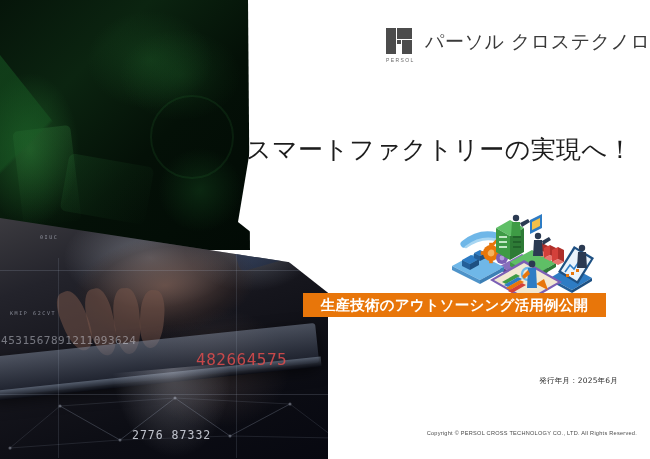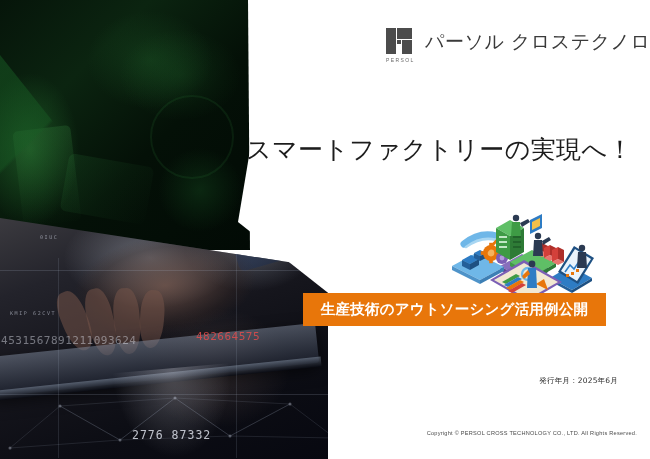--- a/index.html
+++ b/index.html
@@ -144,21 +144,21 @@
   .main-title div{white-space:nowrap;}
 
   
   .illustration{
     position:absolute;left:444px;top:206px;width:152px;height:92px;
   }
   .illustration svg{display:block;width:152px;height:92px;}
 
   
   .orange-banner{
-    position:absolute;left:303px;top:293px;width:303px;height:33px;
+    position:absolute;left:303px;top:293px;width:303px;height:24px;
     background:#E8760A;
     display:flex;align-items:center;justify-content:center;
   }
   .orange-banner span{
     font-family:"DejaVu Sans","Liberation Sans",sans-serif;
     font-size:14.5px;font-weight:bold;color:#ffffff;letter-spacing:.2px;
     white-space:nowrap;
   }
 
   
@@ -218,21 +218,21 @@
             <circle cx="175" cy="20" r="1.5"></circle>
           <circle cx="230" cy="58" r="1.5"></circle>
             <circle cx="290" cy="26" r="1.5"></circle>
           <circle cx="335" cy="60" r="1.5"></circle>
         </g>
       </svg>
 
       <div class="codeline" style="left:40px;top:16px;">0IUC</div>
       <div class="codeline" style="left:10px;top:92px;">KMIP 62CVT</div>
       <div class="num-big" style="left:-6px;top:116px;font-size:11px;letter-spacing:.5px;opacity:.55;">64531567891211093624</div>
-      <div class="num-big num-red" style="left:196px;top:112px;font-size:11px;letter-spacing:.5px;">482664575</div>
+      <div class="num-big num-red" style="left:196px;top:132px;font-size:16px;letter-spacing:.5px;">482664575</div>
       <div class="num-big" style="left:132px;top:198px;font-size:11.5px;letter-spacing:1px;margin-top:12px;">2776 87332</div>
     </div>
 
     <div class="white-top-right"></div>
     <div class="white-wedge-2"></div>
     <div class="white-right-strip"></div>
   </div>
 
   <div class="logo-row">
     <div class="logo-mark">

